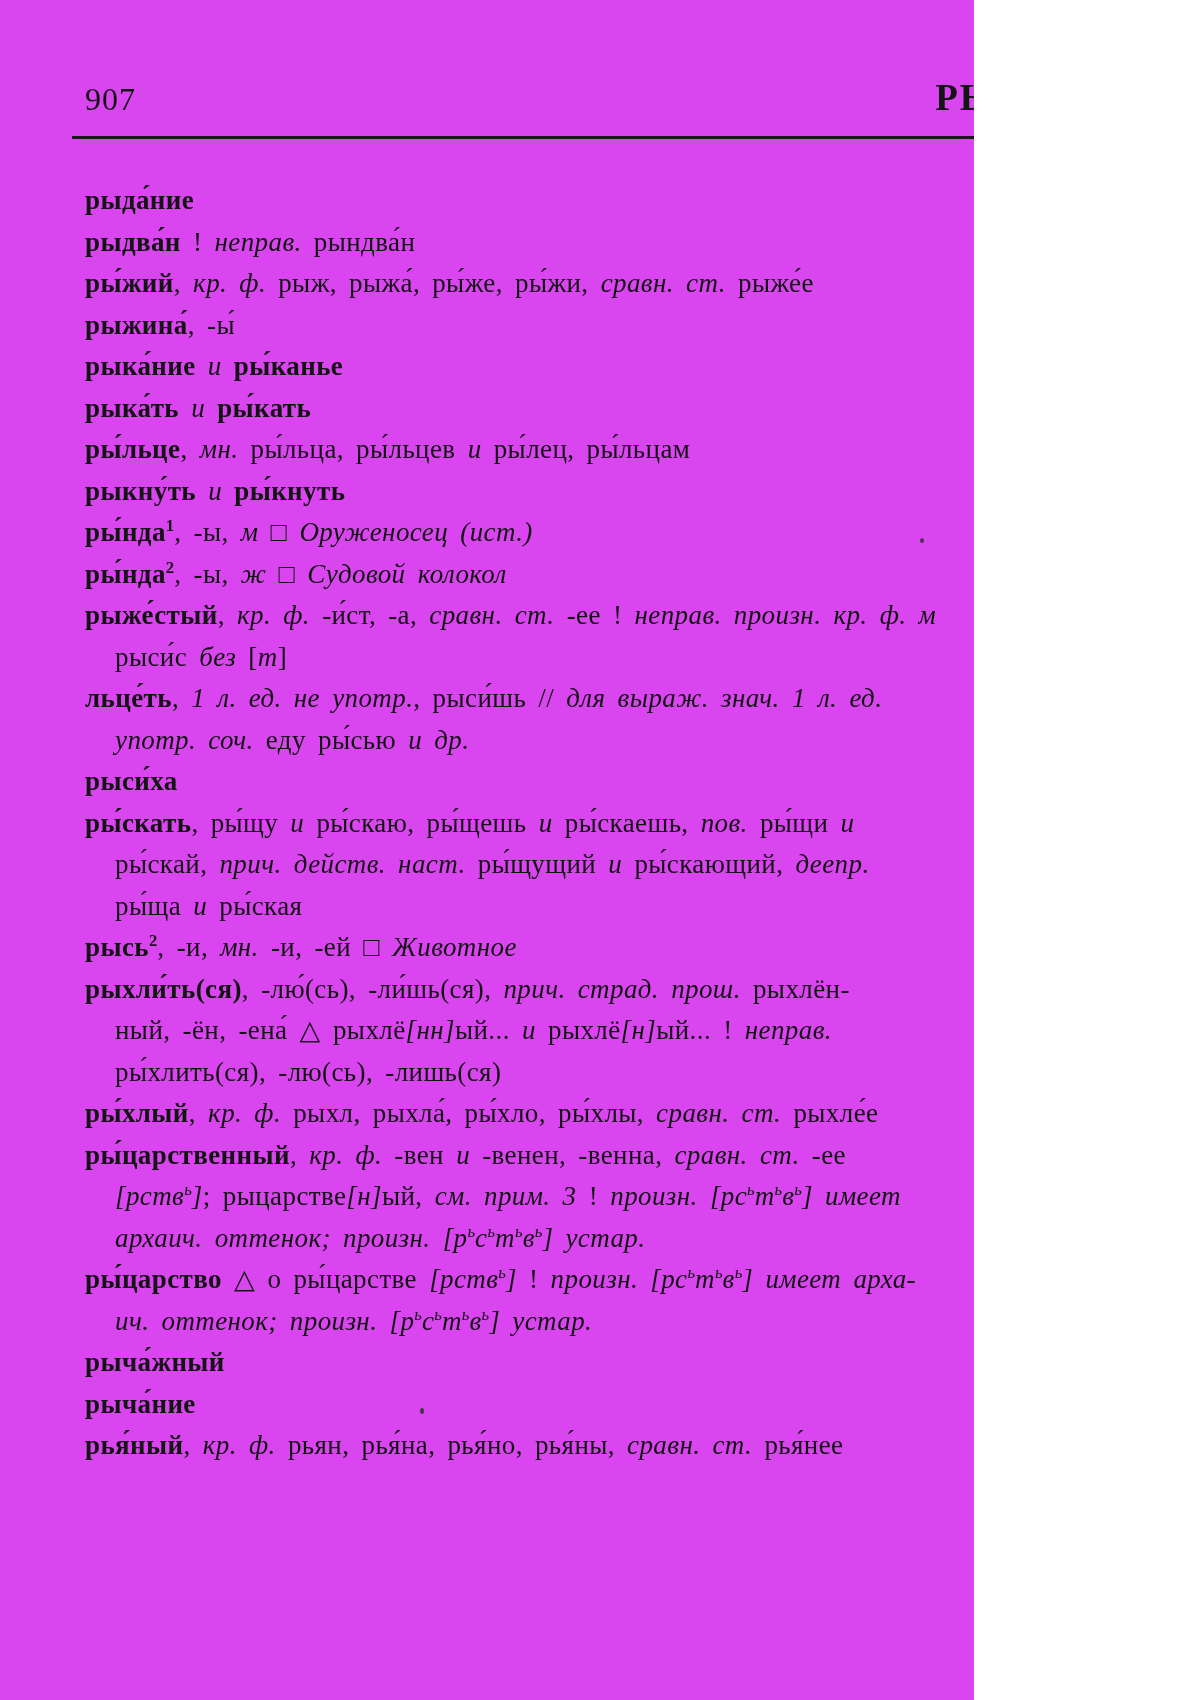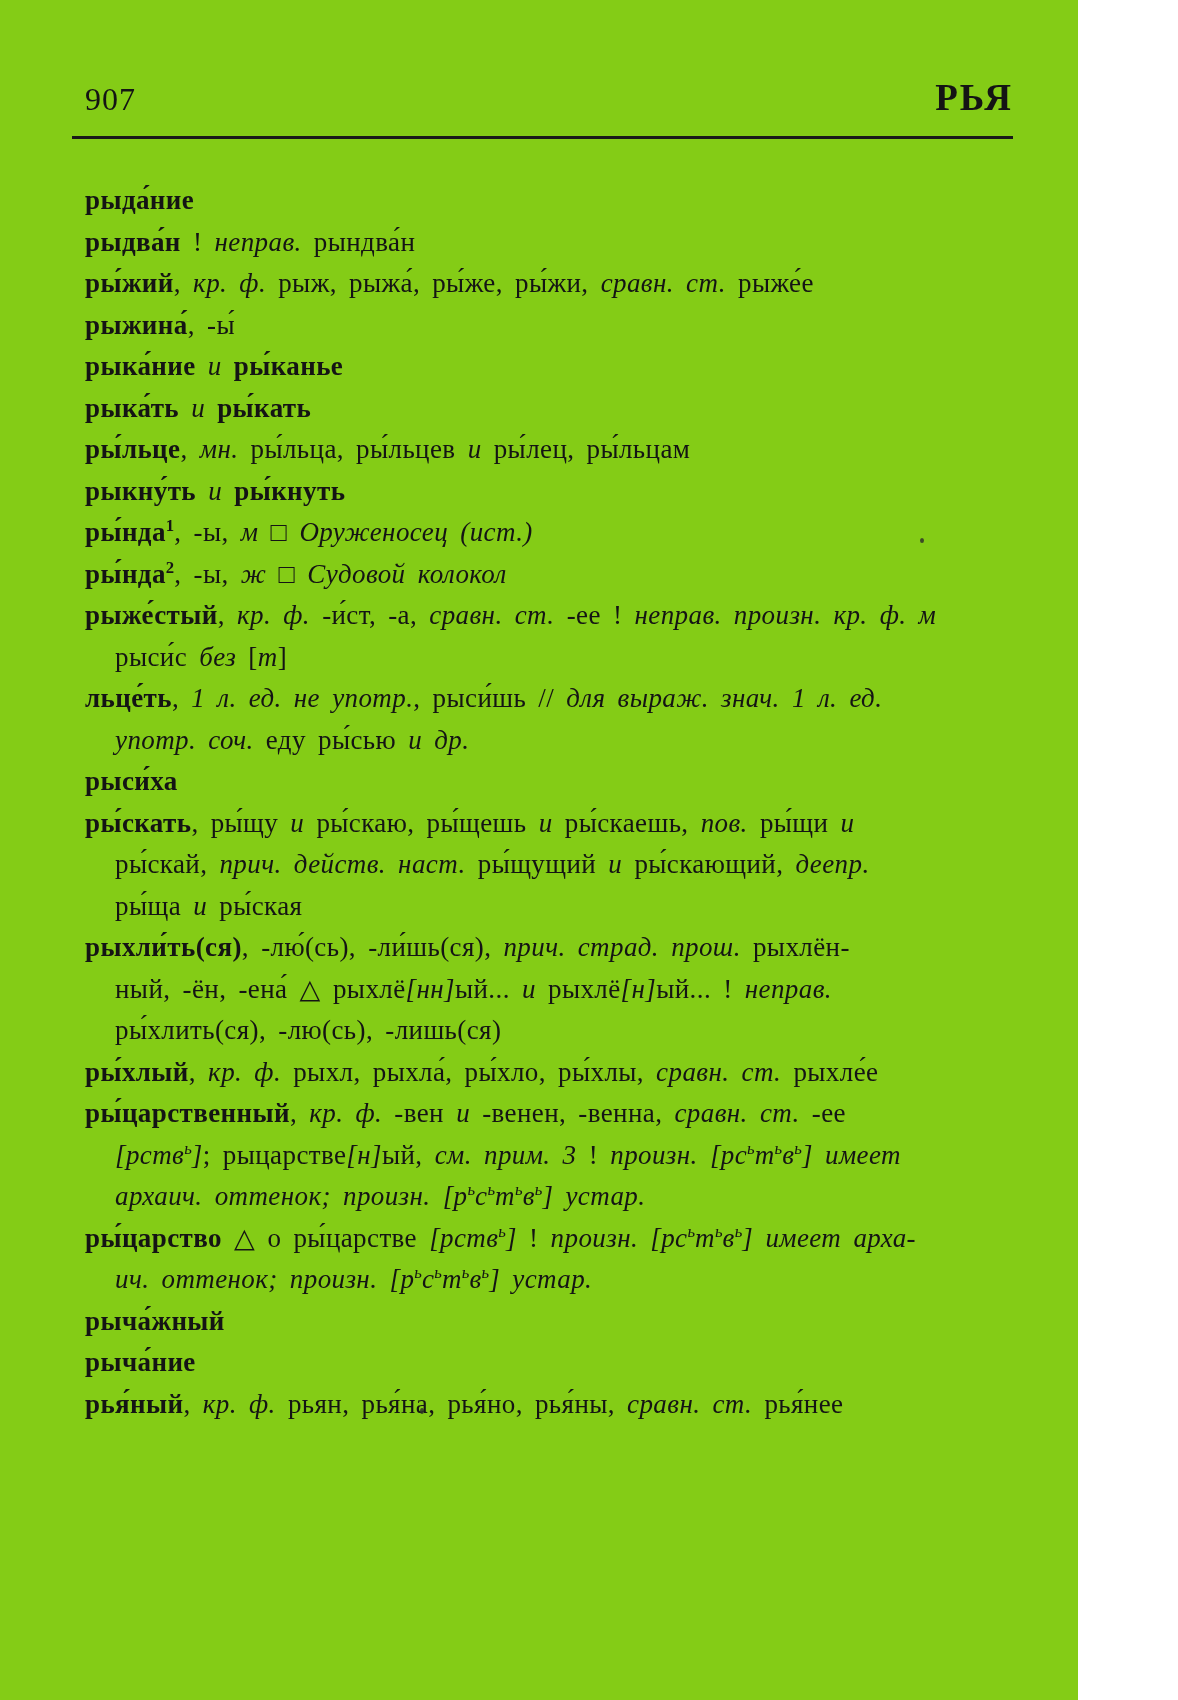--- a/index.html
+++ b/index.html
@@ -1,20 +1,20 @@
 <!DOCTYPE html>
 <html><head>
 <meta charset="utf-8">
 <style>
   html, body { margin: 0; padding: 0; background: #ffffff; }
   .page {
     position: relative;
-    width: 1078px;
+    width: 974px;
     height: 1700px;
-    background: #84cc16;
+    background: #d946ef;
     font-family: "Liberation Serif", "DejaVu Serif", serif;
     color: #141414;
     overflow: hidden;
   }
   .page-header {
     position: absolute;
     top: 76px;
     left: 85px;
     width: 928px;
     display: flex;
@@ -87,20 +87,21 @@
       <div class="entry"><span class="b hw">рыка́ние</span><span class="i"> и </span><span class="b">ры́канье</span></div>
       <div class="entry"><span class="b hw">рыка́ть</span><span class="i"> и </span><span class="b">ры́кать</span></div>
       <div class="entry"><span class="b hw">ры́льце</span><span>, </span><span class="i">мн.</span><span> ры́льца, ры́льцев </span><span class="i">и</span><span> ры́лец, ры́льцам</span></div>
       <div class="entry"><span class="b hw">рыкну́ть</span><span class="i"> и </span><span class="b">ры́кнуть</span></div>
       <div class="entry"><span class="b hw">ры́нда</span><span class="b sup">1</span><span>, -ы, </span><span class="i">м</span><span> □ </span><span class="i">Оруженосец (ист.)</span></div>
       <div class="entry"><span class="b hw">ры́нда</span><span class="b sup">2</span><span>, -ы, </span><span class="i">ж</span><span> □ </span><span class="i">Судовой колокол</span></div>
       <div class="entry"><span class="b hw">рыже́стый</span><span>, </span><span class="i">кр. ф.</span><span> -и́ст, -а, </span><span class="i">сравн. ст.</span><span> -ее ! </span><span class="i">неправ. произн. кр. ф. м</span><br><span>рыси́с </span><span class="i">без</span><span> [</span><span class="i">т</span><span>]</span></div>
       <div class="entry"><span class="b hw">льце́ть</span><span>, </span><span class="i">1 л. ед. не употр.</span><span>, рыси́шь // </span><span class="i">для выраж. знач. 1 л. ед.</span><br><span class="i">употр. соч.</span><span> еду ры́сью </span><span class="i">и др.</span></div>
       <div class="entry"><span class="b hw">рыси́ха</span></div>
       <div class="entry"><span class="b hw">ры́скать</span><span>, ры́щу </span><span class="i">и</span><span> ры́скаю, ры́щешь </span><span class="i">и</span><span> ры́скаешь, </span><span class="i">пов.</span><span> ры́щи </span><span class="i">и</span><br><span>ры́скай, </span><span class="i">прич. действ. наст.</span><span> ры́щущий </span><span class="i">и</span><span> ры́скающий, </span><span class="i">деепр.</span><br><span>ры́ща </span><span class="i">и</span><span> ры́ская</span></div>
+      <div class="entry"><span class="b hw">рысь</span><span class="b sup">2</span><span>, -и, </span><span class="i">мн.</span><span> -и, -ей □ </span><span class="i">Животное</span></div>
       <div class="entry"><span class="b hw">рыхли́ть(ся)</span><span>, -лю́(сь), -ли́шь(ся), </span><span class="i">прич. страд. прош.</span><span> рыхлён-</span><br><span>ный, -ён, -ена́ △ рыхлё</span><span class="i">[нн]</span><span>ый... </span><span class="i">и</span><span> рыхлё</span><span class="i">[н]</span><span>ый... ! </span><span class="i">неправ.</span><br><span>ры́хлить(ся), -лю(сь), -лишь(ся)</span></div>
       <div class="entry"><span class="b hw">ры́хлый</span><span>, </span><span class="i">кр. ф.</span><span> рыхл, рыхла́, ры́хло, ры́хлы, </span><span class="i">сравн. ст.</span><span> рыхле́е</span></div>
       <div class="entry"><span class="b hw">ры́царственный</span><span>, </span><span class="i">кр. ф.</span><span> -вен </span><span class="i">и</span><span> -венен, -венна, </span><span class="i">сравн. ст.</span><span> -ее</span><br><span class="i">[рств</span><span class="i sup">ь</span><span class="i">]</span><span>; рыцарстве</span><span class="i">[н]</span><span>ый, </span><span class="i">см. прим. 3</span><span> ! </span><span class="i">произн.</span><span> </span><span class="i">[рс</span><span class="i sup">ь</span><span class="i">т</span><span class="i sup">ь</span><span class="i">в</span><span class="i sup">ь</span><span class="i">]</span><span> </span><span class="i">имеет</span><br><span class="i">архаич. оттенок; произн.</span><span> </span><span class="i">[р</span><span class="i sup">ь</span><span class="i">с</span><span class="i sup">ь</span><span class="i">т</span><span class="i sup">ь</span><span class="i">в</span><span class="i sup">ь</span><span class="i">]</span><span> </span><span class="i">устар.</span></div>
       <div class="entry"><span class="b hw">ры́царство</span><span> △ о ры́царстве </span><span class="i">[рств</span><span class="i sup">ь</span><span class="i">]</span><span> ! </span><span class="i">произн.</span><span> </span><span class="i">[рс</span><span class="i sup">ь</span><span class="i">т</span><span class="i sup">ь</span><span class="i">в</span><span class="i sup">ь</span><span class="i">]</span><span> </span><span class="i">имеет арха-</span><br><span class="i">ич. оттенок; произн.</span><span> </span><span class="i">[р</span><span class="i sup">ь</span><span class="i">с</span><span class="i sup">ь</span><span class="i">т</span><span class="i sup">ь</span><span class="i">в</span><span class="i sup">ь</span><span class="i">]</span><span> </span><span class="i">устар.</span></div>
       <div class="entry"><span class="b hw">рыча́жный</span></div>
       <div class="entry"><span class="b hw">рыча́ние</span></div>
       <div class="entry"><span class="b hw">рья́ный</span><span>, </span><span class="i">кр. ф.</span><span> рьян, рья́на, рья́но, рья́ны, </span><span class="i">сравн. ст.</span><span> рья́нее</span></div>
     </main>
   <span class="artifact artifact-1"></span>
   <span class="artifact artifact-2"></span>

